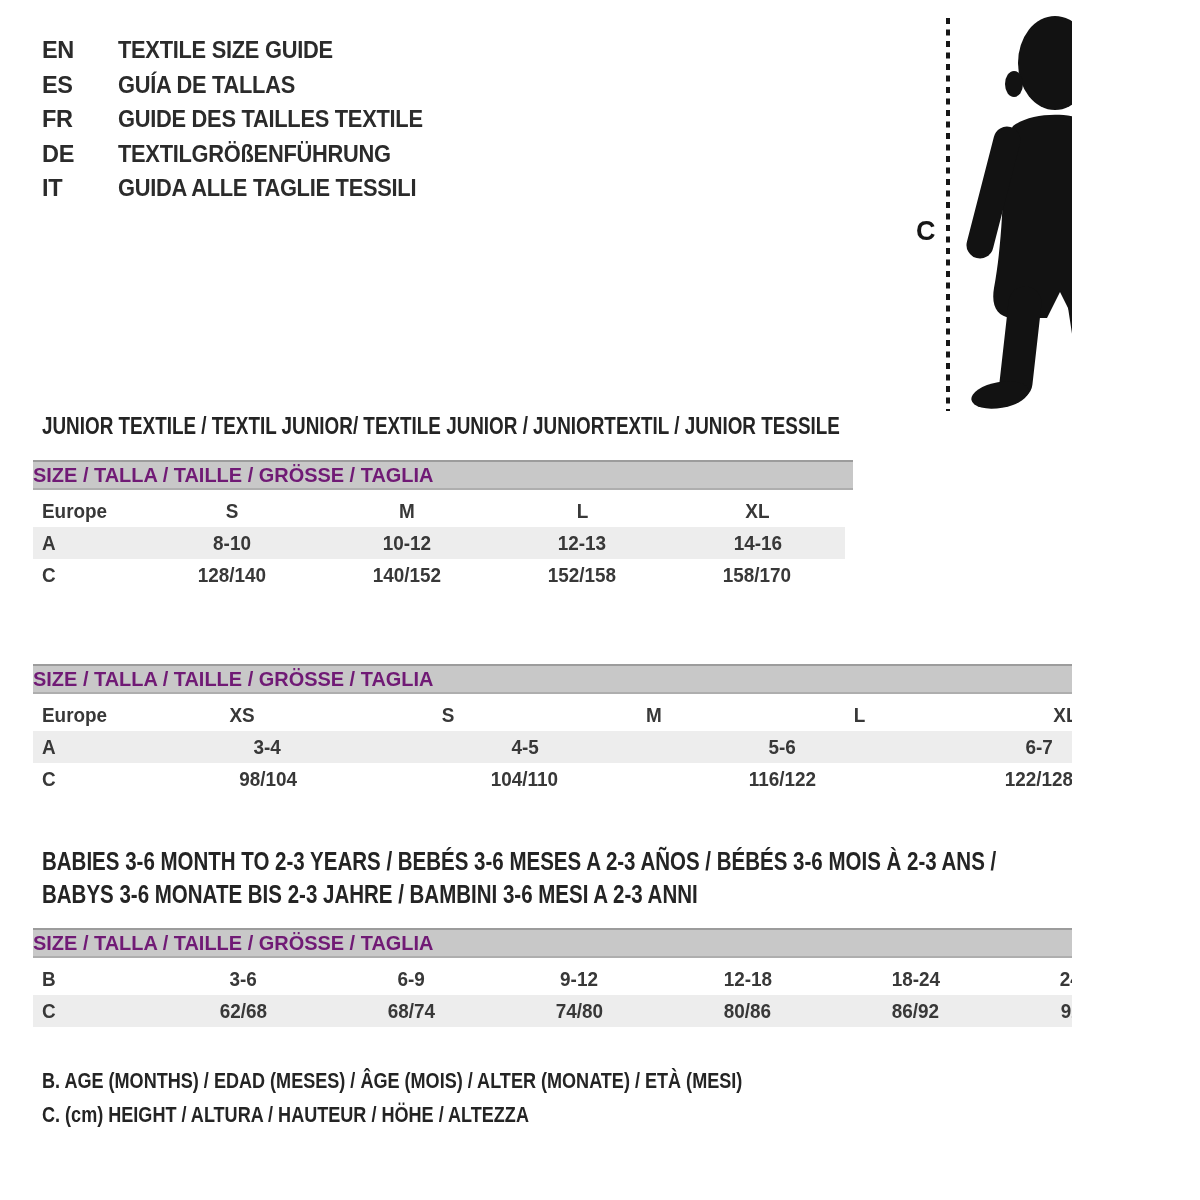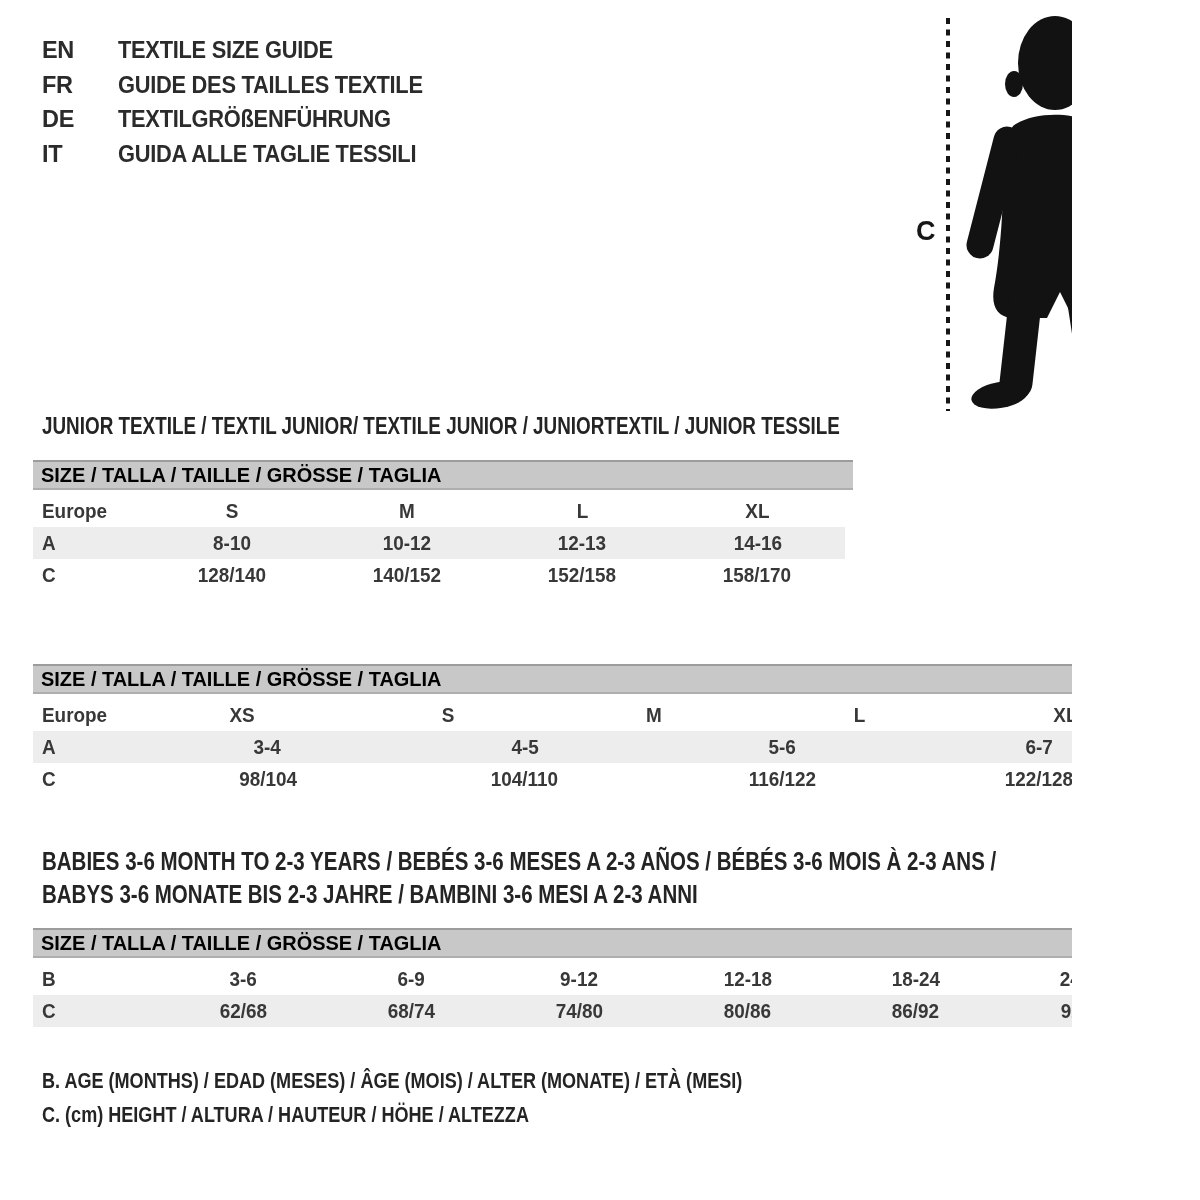--- a/index.html
+++ b/index.html
@@ -28,22 +28,22 @@
     padding-left:9px;white-space:nowrap;color:#242424;
   }
   .sec-title .cond{display:inline-block;transform:scaleX(0.82);transform-origin:0 50%;white-space:nowrap;}
   .sec-babies .sec-title{line-height:33px;font-size:25px;}
   .title-sub{font-size:0.60em;position:relative;top:4px;font-weight:700;}
   
   .size-bar{
     margin-top:23px;height:30px;box-sizing:border-box;
     background:#c8c8c8;
     border-top:2px solid #9c9c9c;border-bottom:2px solid #aeaeae;
-    line-height:26px;font-size:21px;font-weight:700;color:#000000;
-    padding-left:8px;white-space:nowrap;
+    line-height:26px;font-size:21px;font-weight:700;color:#701a75;
+    padding-left:0;white-space:nowrap;
   }
   .sec-junior .size-bar{margin-top:21px;}
   .sec-babies .size-bar{margin-top:17px;}
   .size-bar .cond{display:inline-block;transform:scaleX(0.95);transform-origin:0 50%;}
   .t-rows{margin-top:5px;}
   .t-row{display:flex;height:32px;line-height:32px;font-size:21px;color:#383838;}
   .t-row.shaded{background:#ededed;}
   .t-label{flex:0 0 102px;padding-left:9px;font-weight:700;}
   .sec-children .t-label{flex-basis:97px;}
   .sec-babies .t-label{flex-basis:117px;}
@@ -60,20 +60,24 @@
 </style>
 </head>
 <body>
 
 <div class="page">
 
   <div class="langs">
     <div class="lang-row">
       <span class="lang-code">EN</span>
       <span class="lang-title">TEXTILE SIZE GUIDE</span>
+    </div>
+    <div class="lang-row">
+      <span class="lang-code">ES</span>
+      <span class="lang-title">GUÍA DE TALLAS</span>
     </div>
     <div class="lang-row">
       <span class="lang-code">FR</span>
       <span class="lang-title">GUIDE DES TAILLES TEXTILE</span>
     </div>
     <div class="lang-row">
       <span class="lang-code">DE</span>
       <span class="lang-title">TEXTILGRÖßENFÜHRUNG</span>
     </div>
     <div class="lang-row">

